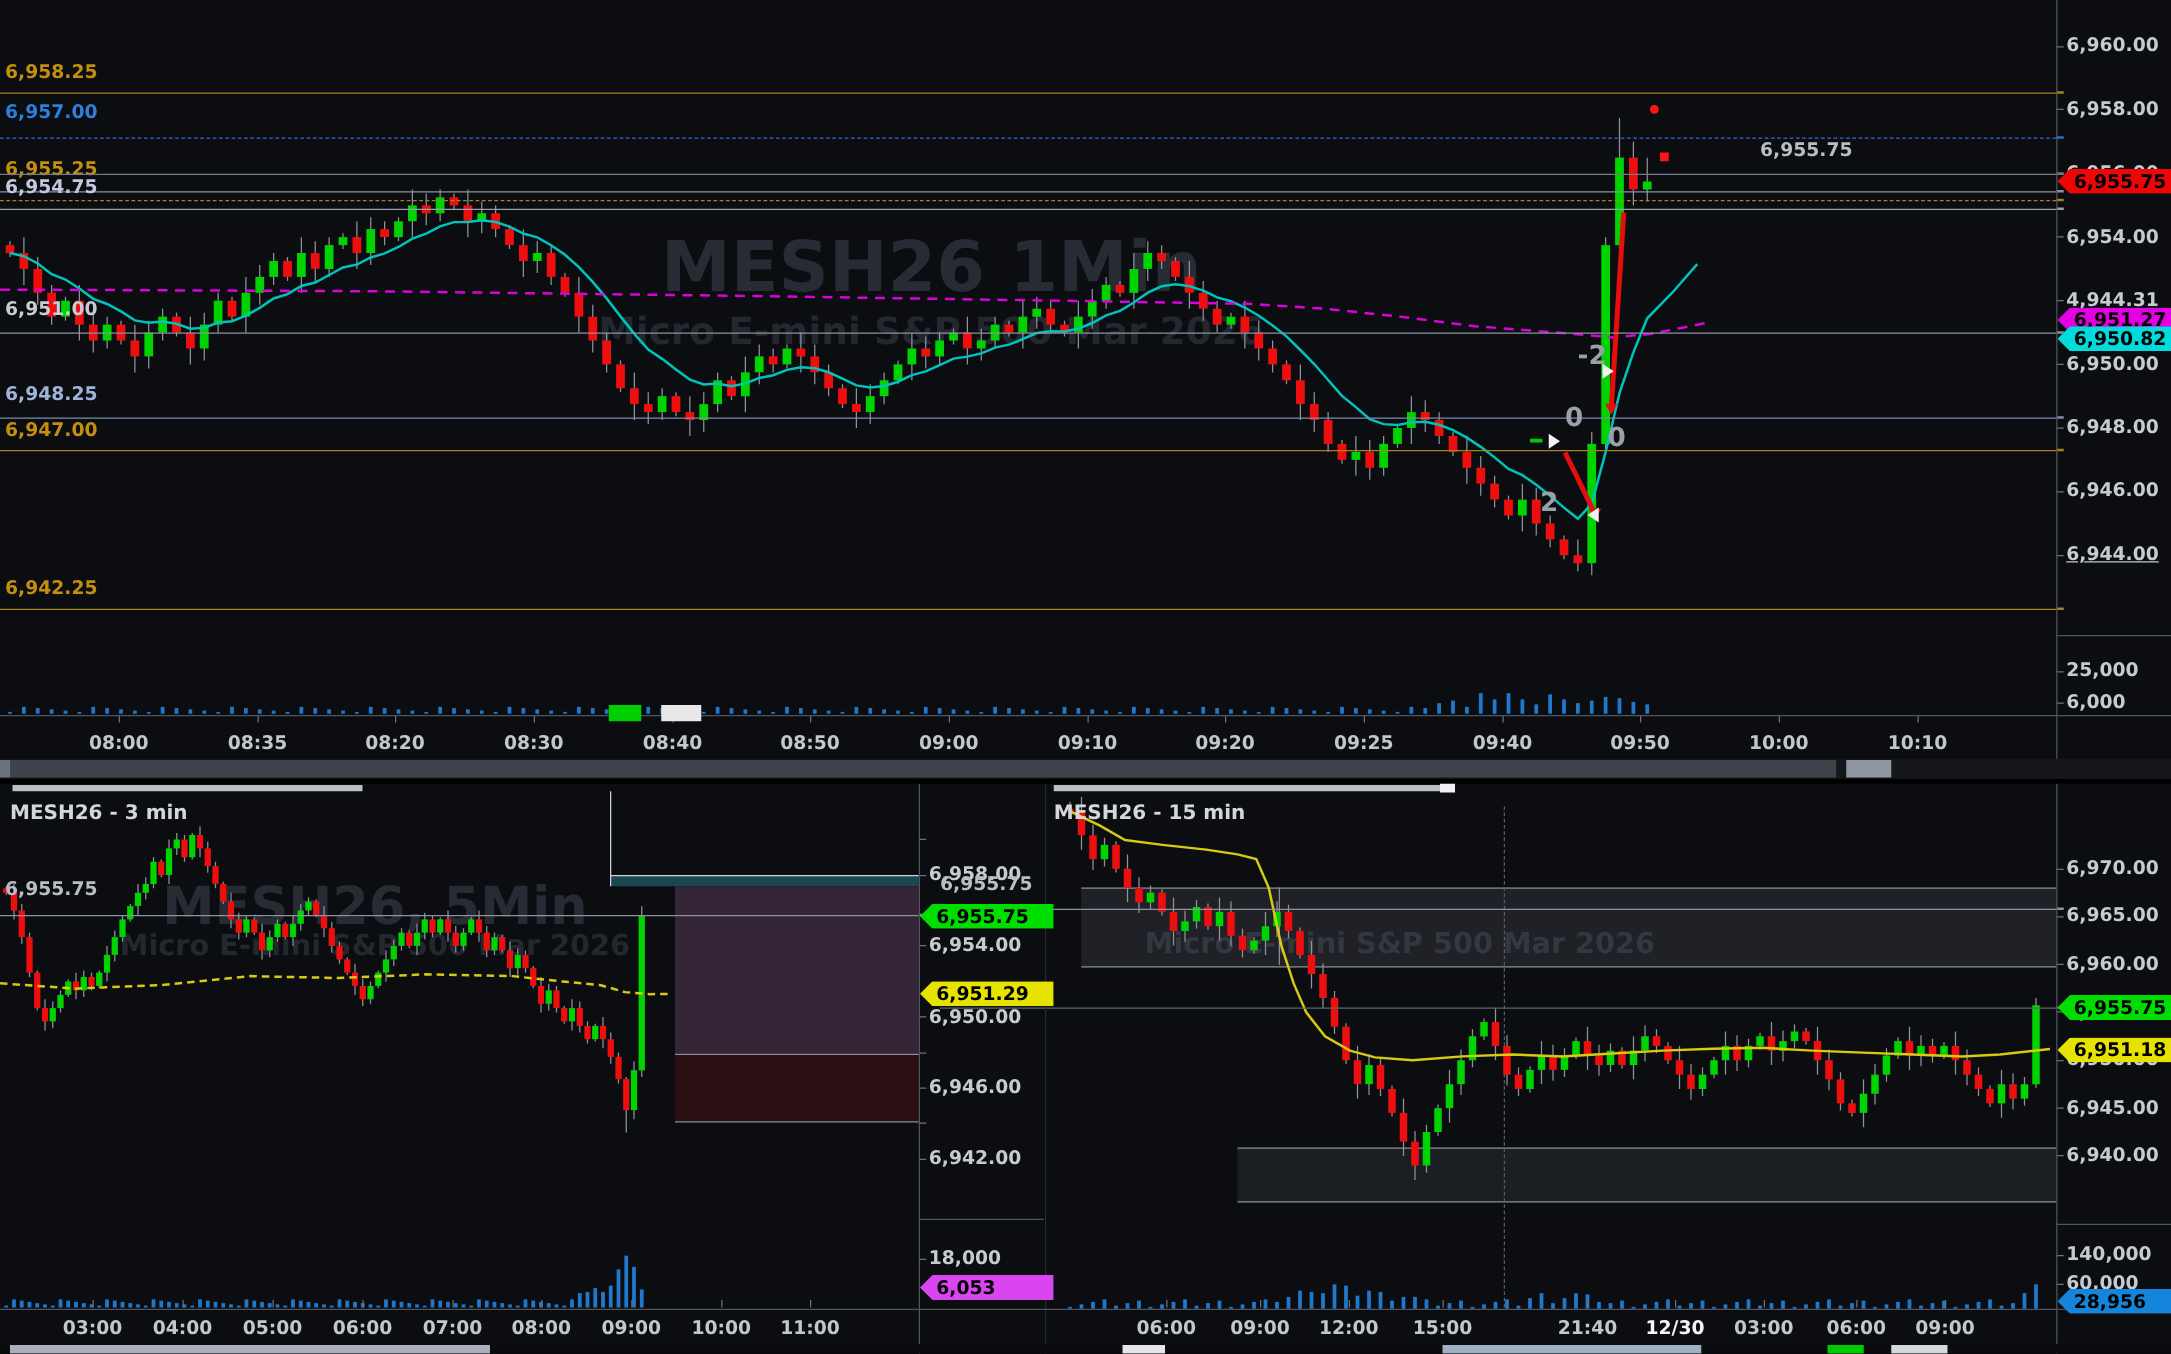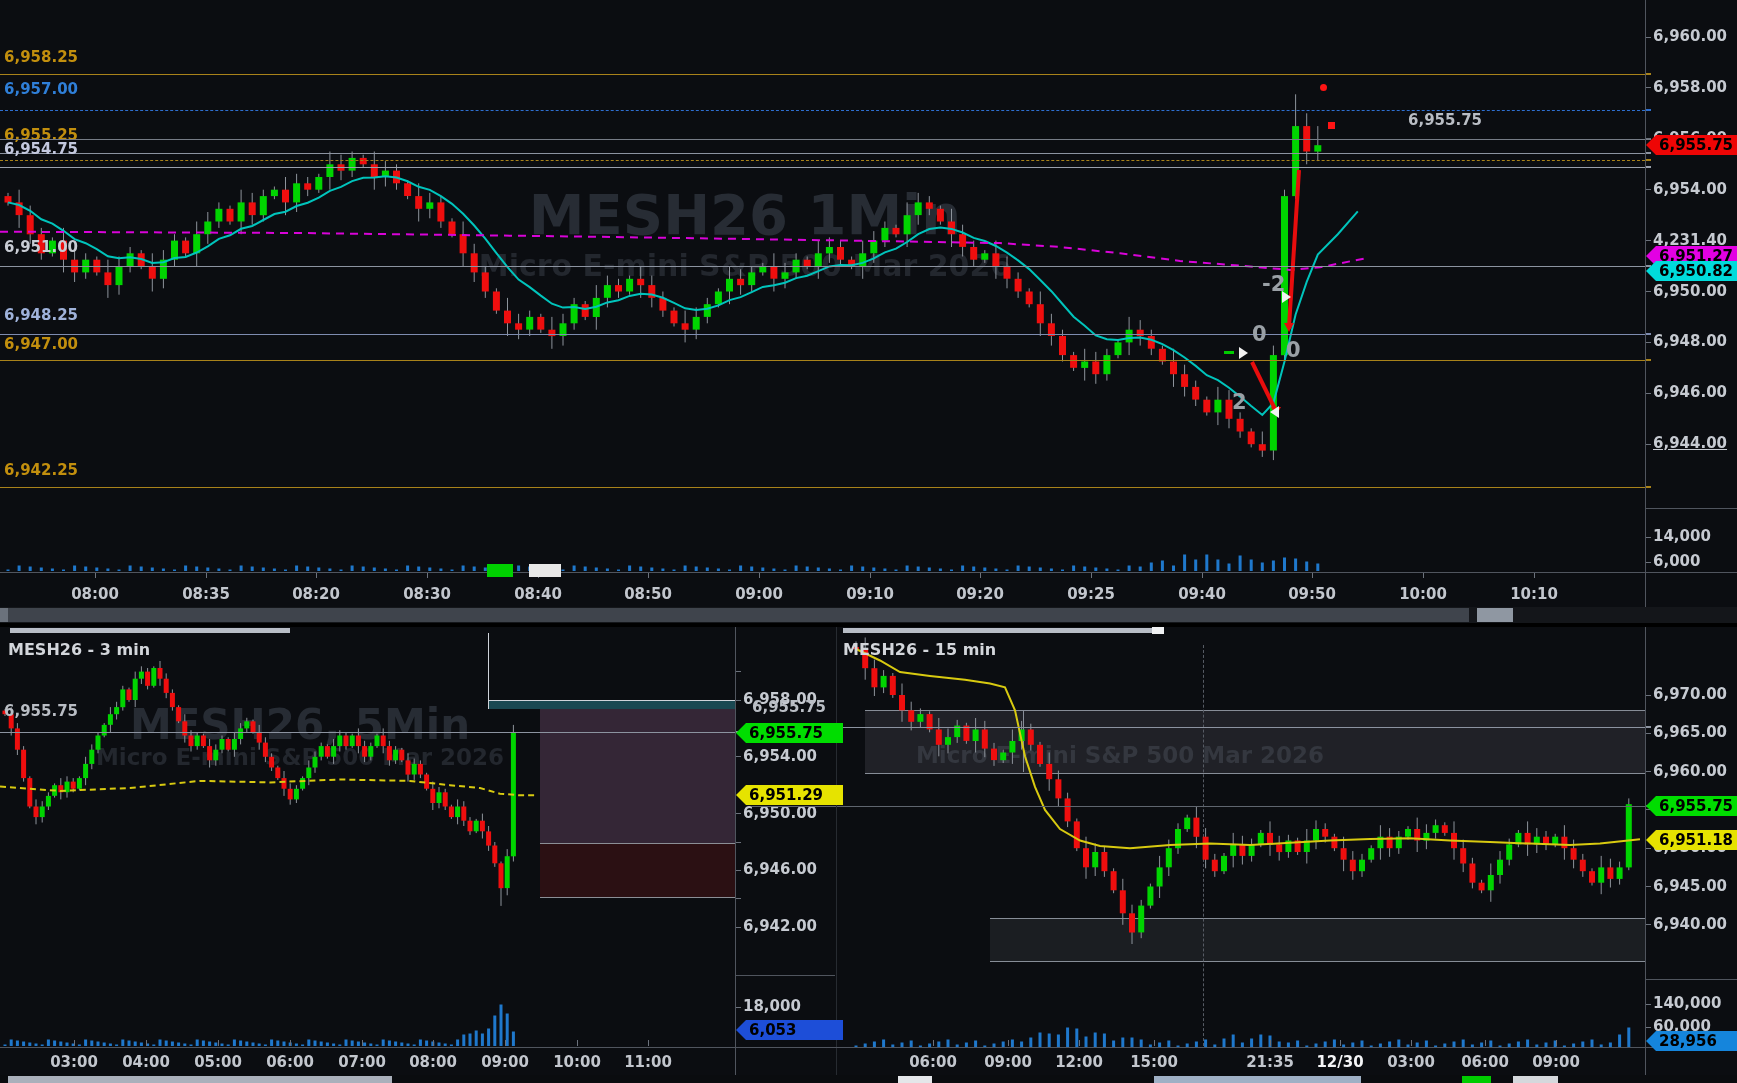--- a/index.html
+++ b/index.html
@@ -425,31 +425,31 @@
     <div class="lbl" style="left: 1408px; top: 111px; color: rgb(185, 189, 196);">6,955.75</div>
     <div class="abs" style="left: 1645px; top: 36.5px; width: 6px; height: 1px; background: rgb(108, 114, 124);"></div>
     <div class="tick-lbl" style="left: 1653px; top: 27px;">6,960.00</div>
     <div class="abs" style="left: 1645px; top: 87.4px; width: 6px; height: 1px; background: rgb(108, 114, 124);"></div>
     <div class="tick-lbl" style="left: 1653px; top: 77.9px;">6,958.00</div>
     <div class="abs" style="left: 1645px; top: 138.3px; width: 6px; height: 1px; background: rgb(108, 114, 124);"></div>
     <div class="tick-lbl" style="left: 1653px; top: 128.8px;">6,956.00</div>
     <div class="abs" style="left: 1645px; top: 189.2px; width: 6px; height: 1px; background: rgb(108, 114, 124);"></div>
     <div class="tick-lbl" style="left: 1653px; top: 179.7px;">6,954.00</div>
     <div class="abs" style="left: 1645px; top: 240.1px; width: 6px; height: 1px; background: rgb(108, 114, 124);"></div>
-    <div class="tick-lbl" style="left: 1653px; top: 230.6px;">4,231.40</div>
+    <div class="tick-lbl" style="left: 1653px; top: 230.6px;">4,944.31</div>
     <div class="abs" style="left: 1645px; top: 291px; width: 6px; height: 1px; background: rgb(108, 114, 124);"></div>
     <div class="tick-lbl" style="left: 1653px; top: 281.5px;">6,950.00</div>
     <div class="abs" style="left: 1645px; top: 341.9px; width: 6px; height: 1px; background: rgb(108, 114, 124);"></div>
     <div class="tick-lbl" style="left: 1653px; top: 332.4px;">6,948.00</div>
     <div class="abs" style="left: 1645px; top: 392.8px; width: 6px; height: 1px; background: rgb(108, 114, 124);"></div>
     <div class="tick-lbl" style="left: 1653px; top: 383.3px;">6,946.00</div>
     <div class="abs" style="left: 1645px; top: 443.7px; width: 6px; height: 1px; background: rgb(108, 114, 124);"></div>
     <div class="tick-lbl" style="left: 1653px; top: 434.2px; text-decoration: underline;">6,944.00</div>
     <div class="abs" style="left: 1645px; top: 536.5px; width: 6px; height: 1px; background: rgb(108, 114, 124);"></div>
-    <div class="tick-lbl" style="left: 1653px; top: 527px;">14,000</div>
+    <div class="tick-lbl" style="left: 1653px; top: 527px;">25,000</div>
     <div class="abs" style="left: 1645px; top: 561.5px; width: 6px; height: 1px; background: rgb(108, 114, 124);"></div>
     <div class="tick-lbl" style="left: 1653px; top: 552px;">6,000</div>
     <div class="chip" style="left: 1646px; top: 135px; width: 86px; background: rgb(238, 5, 5); z-index: 10;">6,955.75</div>
     <div class="chip" style="left: 1646px; top: 246px; width: 86px; background: rgb(227, 0, 227); z-index: 10;">6,951.27</div>
     <div class="chip" style="left: 1646px; top: 261px; width: 86px; background: rgb(0, 219, 219); z-index: 10;">6,950.82</div>
     <div class="time-lbl" style="left: 95px; top: 585px;">08:00</div>
     <div class="abs" style="left: 95px; top: 572px; width: 1px; height: 6px; background: rgb(108, 114, 124);"></div>
     <div class="time-lbl" style="left: 206px; top: 585px;">08:35</div>
     <div class="abs" style="left: 206px; top: 572px; width: 1px; height: 6px; background: rgb(108, 114, 124);"></div>
     <div class="time-lbl" style="left: 316px; top: 585px;">08:20</div>
@@ -762,21 +762,21 @@
     <div class="tick-lbl" style="left: 743px; top: 860.4px;">6,946.00</div>
     <div class="abs" style="left: 735px; top: 926.7px; width: 6px; height: 1px; background: rgb(108, 114, 124);"></div>
     <div class="tick-lbl" style="left: 743px; top: 917.2px;">6,942.00</div>
     <div class="abs" style="left: 735px; top: 671.1px; width: 6px; height: 1px; background: rgb(108, 114, 124);"></div>
     <div class="abs" style="left: 735px; top: 841.5px; width: 6px; height: 1px; background: rgb(108, 114, 124);"></div>
     <div class="abs" style="left: 735px; top: 898.3px; width: 6px; height: 1px; background: rgb(108, 114, 124);"></div>
     <div class="abs" style="left: 735px; top: 1006.5px; width: 6px; height: 1px; background: rgb(108, 114, 124);"></div>
     <div class="tick-lbl" style="left: 743px; top: 997px;">18,000</div>
     <div class="chip" style="left: 736px; top: 723px; width: 94px; background: rgb(0, 221, 0); z-index: 10;">6,955.75</div>
     <div class="chip" style="left: 736px; top: 785px; width: 94px; background: rgb(230, 227, 0); z-index: 10;">6,951.29</div>
-    <div class="chip" style="left: 736px; top: 1020px; width: 94px; background: #1d4ed8; z-index: 10;">6,053</div>
+    <div class="chip" style="left: 736px; top: 1020px; width: 94px; background: #d946ef; z-index: 10;">6,053</div>
     <div class="time-lbl" style="left: 74px; top: 1053px;">03:00</div>
     <div class="abs" style="left: 74px; top: 1040px; width: 1px; height: 6px; background: rgb(108, 114, 124);"></div>
     <div class="time-lbl" style="left: 146px; top: 1053px;">04:00</div>
     <div class="abs" style="left: 146px; top: 1040px; width: 1px; height: 6px; background: rgb(108, 114, 124);"></div>
     <div class="time-lbl" style="left: 218px; top: 1053px;">05:00</div>
     <div class="abs" style="left: 218px; top: 1040px; width: 1px; height: 6px; background: rgb(108, 114, 124);"></div>
     <div class="time-lbl" style="left: 290px; top: 1053px;">06:00</div>
     <div class="abs" style="left: 290px; top: 1040px; width: 1px; height: 6px; background: rgb(108, 114, 124);"></div>
     <div class="time-lbl" style="left: 362px; top: 1053px;">07:00</div>
     <div class="abs" style="left: 362px; top: 1040px; width: 1px; height: 6px; background: rgb(108, 114, 124);"></div>
@@ -1081,21 +1081,21 @@
     <div class="chip" style="left: 1646px; top: 830px; width: 86px; background: rgb(230, 227, 0); z-index: 10;">6,951.18</div>
     <div class="chip" style="left: 1646px; top: 1031px; width: 86px; background: rgb(21, 133, 220); z-index: 10;">28,956</div>
     <div class="time-lbl" style="left: 933px; top: 1053px;">06:00</div>
     <div class="abs" style="left: 933px; top: 1040px; width: 1px; height: 6px; background: rgb(108, 114, 124);"></div>
     <div class="time-lbl" style="left: 1008px; top: 1053px;">09:00</div>
     <div class="abs" style="left: 1008px; top: 1040px; width: 1px; height: 6px; background: rgb(108, 114, 124);"></div>
     <div class="time-lbl" style="left: 1079px; top: 1053px;">12:00</div>
     <div class="abs" style="left: 1079px; top: 1040px; width: 1px; height: 6px; background: rgb(108, 114, 124);"></div>
     <div class="time-lbl" style="left: 1154px; top: 1053px;">15:00</div>
     <div class="abs" style="left: 1154px; top: 1040px; width: 1px; height: 6px; background: rgb(108, 114, 124);"></div>
-    <div class="time-lbl" style="left: 1270px; top: 1053px;">21:35</div>
+    <div class="time-lbl" style="left: 1270px; top: 1053px;">21:40</div>
     <div class="abs" style="left: 1270px; top: 1040px; width: 1px; height: 6px; background: rgb(108, 114, 124);"></div>
     <div class="time-lbl time-strong" style="left: 1340px; top: 1053px;">12/30</div>
     <div class="abs" style="left: 1340px; top: 1040px; width: 1px; height: 6px; background: rgb(108, 114, 124);"></div>
     <div class="time-lbl" style="left: 1411px; top: 1053px;">03:00</div>
     <div class="abs" style="left: 1411px; top: 1040px; width: 1px; height: 6px; background: rgb(108, 114, 124);"></div>
     <div class="time-lbl" style="left: 1485px; top: 1053px;">06:00</div>
     <div class="abs" style="left: 1485px; top: 1040px; width: 1px; height: 6px; background: rgb(108, 114, 124);"></div>
     <div class="time-lbl" style="left: 1556px; top: 1053px;">09:00</div>
     <div class="abs" style="left: 1556px; top: 1040px; width: 1px; height: 6px; background: rgb(108, 114, 124);"></div>
     <div class="panel-title" style="left: 843px; top: 640px;">MESH26 - 15 min</div>

